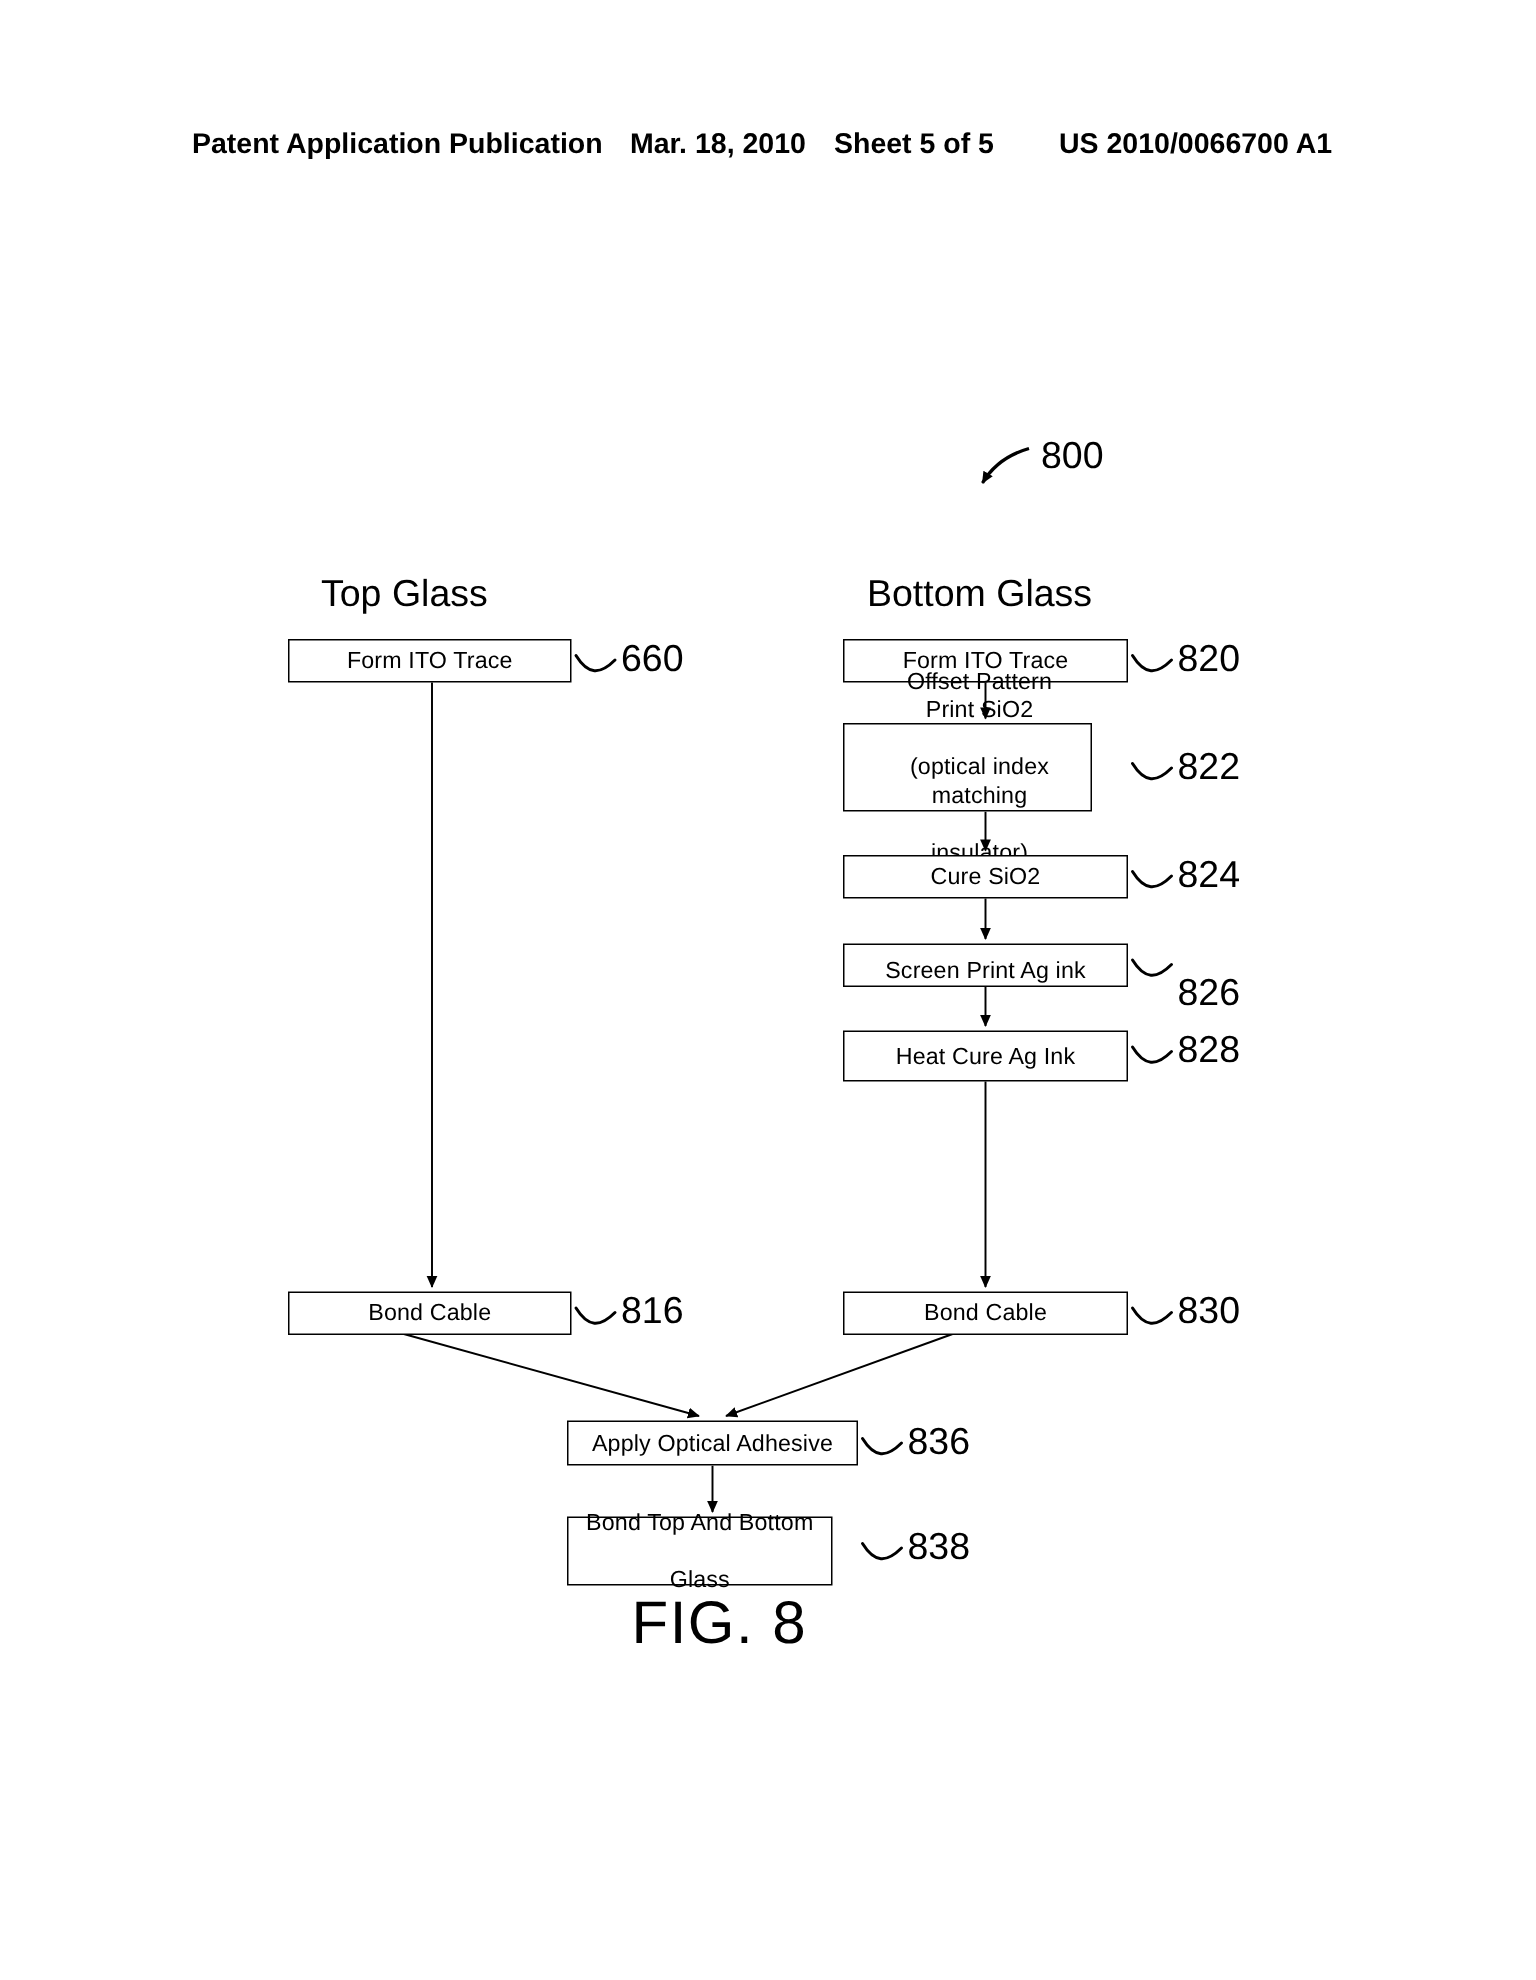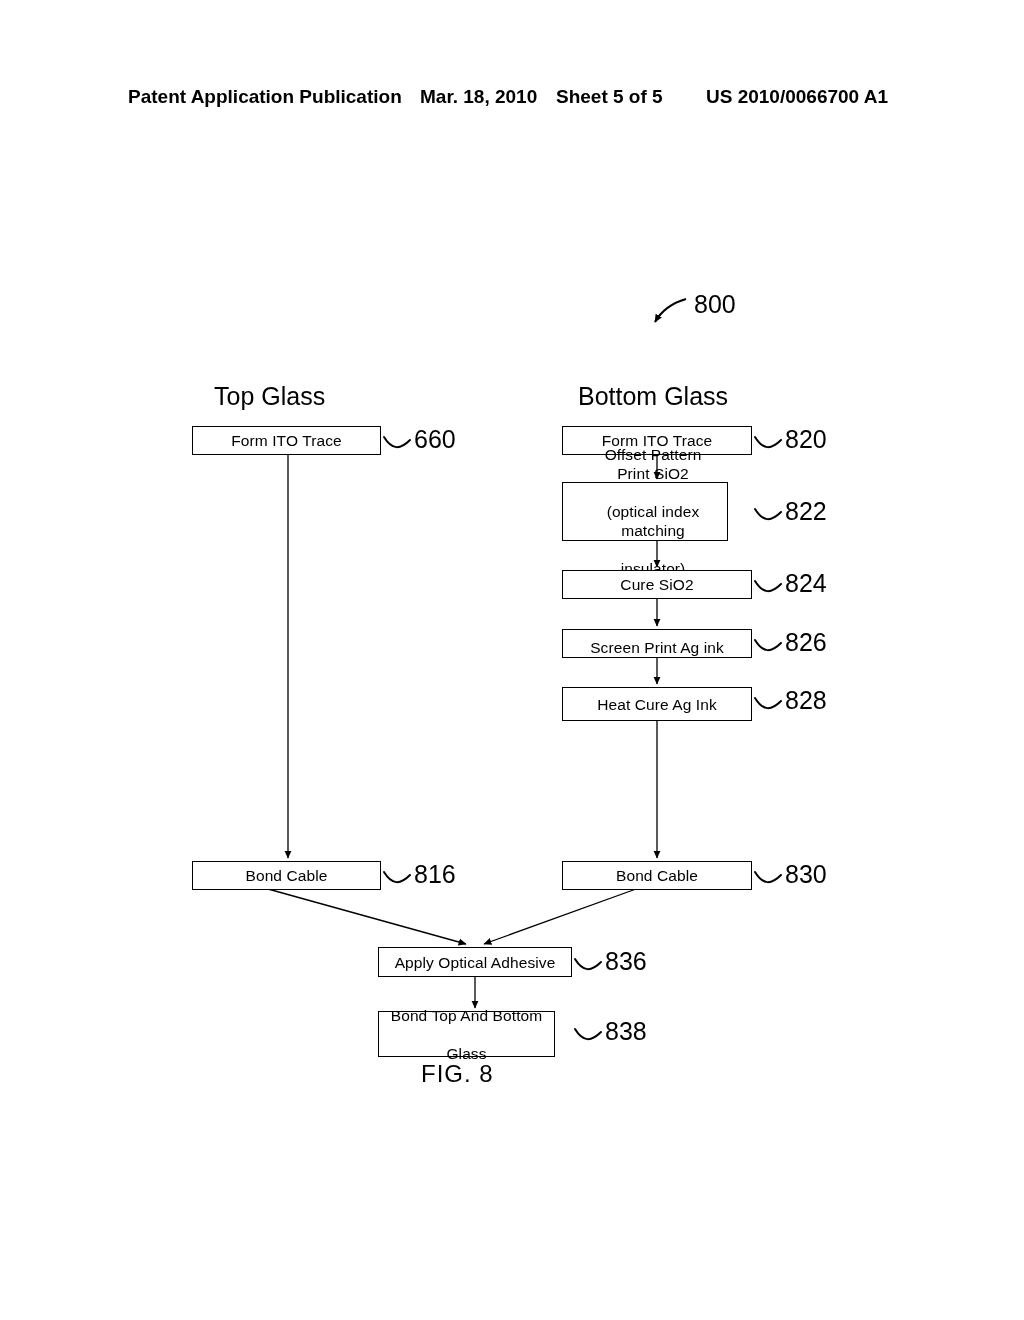--- a/index.html
+++ b/index.html
@@ -75,21 +75,21 @@
   
   .ref-num {
     position: absolute;
     font-size: 25px;
     white-space: nowrap;
   }
 
   
   .fig-caption {
     position: absolute;
-    font-size: 24px;
+    font-size: 40px;
     letter-spacing: 1px;
     white-space: nowrap;
   }
 </style>
 </head>
 <body>
 
 <div class="page-header">
   <span class="hdr-pub">Patent Application Publication</span>
   <span class="hdr-date">Mar. 18, 2010</span>
@@ -170,21 +170,21 @@
   <div class="ref-num" style="left:785px; top:497px;">822</div>
 
   <div class="node" style="left:562px; top:570px; width:190px; height:29px;">
     <span>Cure SiO2</span>
   </div>
   <div class="ref-num" style="left:785px; top:569px;">824</div>
 
   <div class="node" style="left:562px; top:629px; width:190px; height:29px;align-items:flex-end;">
     <span>Screen Print Ag ink</span>
   </div>
-  <div class="ref-num" style="left:785px; top:628px;">826</div>
+  <div class="ref-num" style="left:785px; top:648px;">826</div>
 
   <div class="node" style="left:562px; top:687px; width:190px; height:34px;">
     <span>Heat Cure Ag Ink</span>
   </div>
   <div class="ref-num" style="left:785px; top:686px;">828</div>
 
   <div class="node" style="left:562px; top:861px; width:190px; height:29px;">
     <span>Bond Cable</span>
   </div>
   <div class="ref-num" style="left:785px; top:860px;">830</div>

